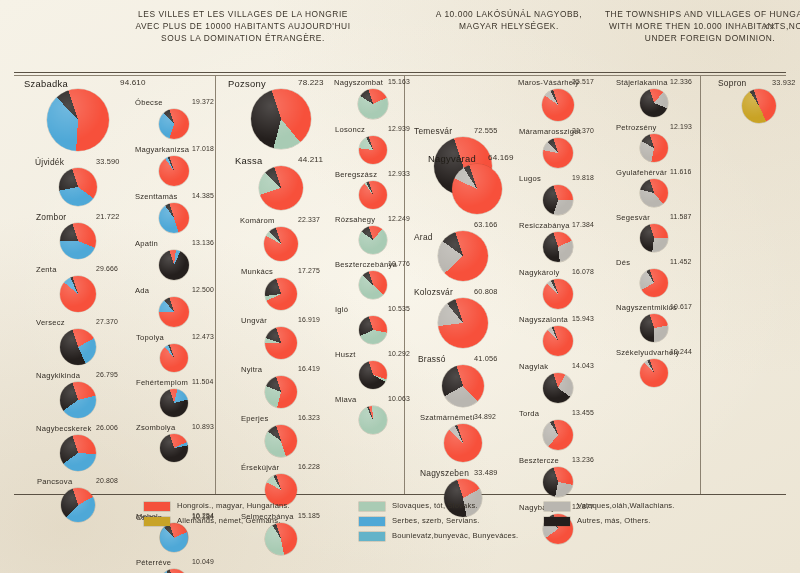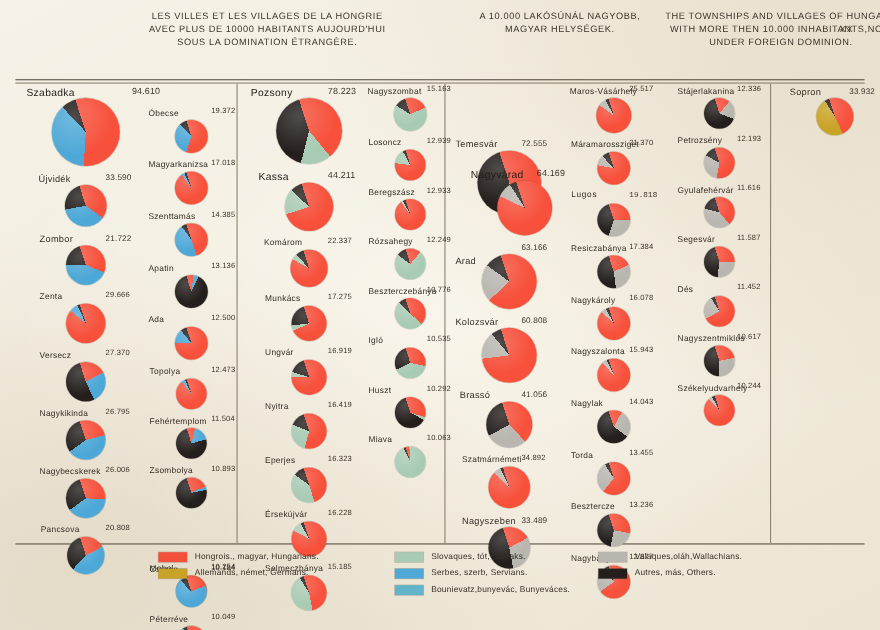--- a/index.html
+++ b/index.html
@@ -345,21 +345,21 @@
           <div class="entry " style="left: 0px; top: 4px; width: 100px; height: 48px;">
             <div class="lbl" style="left: 12px;">Maros-Vásárhely</div>
             <div class="num" style="left: 66px;">25.517</div>
             <div class="pie" style="width: 32px; height: 32px; top: 11px; left: 36px; background: conic-gradient(from -18deg, rgb(244, 81, 60) 0deg, rgb(244, 81, 60) 324deg, rgb(185, 182, 176) 324deg, rgb(185, 182, 176) 349.2deg, rgb(36, 31, 29) 349.2deg, rgb(36, 31, 29) 360deg);"></div>
           </div>
           <div class="entry " style="left: 0px; top: 53px; width: 100px; height: 46px;">
             <div class="lbl" style="left: 13px;">Máramarossziget</div>
             <div class="num" style="left: 66px;">21.370</div>
             <div class="pie" style="width: 30px; height: 30px; top: 11px; left: 37px; background: conic-gradient(from -18deg, rgb(244, 81, 60) 0deg, rgb(244, 81, 60) 298.8deg, rgb(185, 182, 176) 298.8deg, rgb(185, 182, 176) 334.8deg, rgb(36, 31, 29) 334.8deg, rgb(36, 31, 29) 360deg);"></div>
           </div>
-          <div class="entry " style="left: 0px; top: 100px; width: 100px; height: 46px; font-family: Liberation Mono, monospace;">
+          <div class="entry " style="left: 0px; top: 100px; width: 100px; height: 46px;">
             <div class="lbl" style="left: 13px;">Lugos</div>
             <div class="num" style="left: 66px;">19.818</div>
             <div class="pie" style="width: 30px; height: 30px; top: 11px; left: 37px; background: conic-gradient(from -18deg, rgb(244, 81, 60) 0deg, rgb(244, 81, 60) 108deg, rgb(185, 182, 176) 108deg, rgb(185, 182, 176) 216deg, rgb(36, 31, 29) 216deg, rgb(36, 31, 29) 360deg);"></div>
           </div>
           <div class="entry " style="left: 0px; top: 147px; width: 100px; height: 46px;">
             <div class="lbl" style="left: 13px;">Resiczabánya</div>
             <div class="num" style="left: 66px;">17.384</div>
             <div class="pie" style="width: 30px; height: 30px; top: 11px; left: 37px; background: conic-gradient(from -18deg, rgb(244, 81, 60) 0deg, rgb(244, 81, 60) 82.8deg, rgb(185, 182, 176) 82.8deg, rgb(185, 182, 176) 190.8deg, rgb(36, 31, 29) 190.8deg, rgb(36, 31, 29) 360deg);"></div>
           </div>
           <div class="entry " style="left: 0px; top: 194px; width: 100px; height: 46px;">

